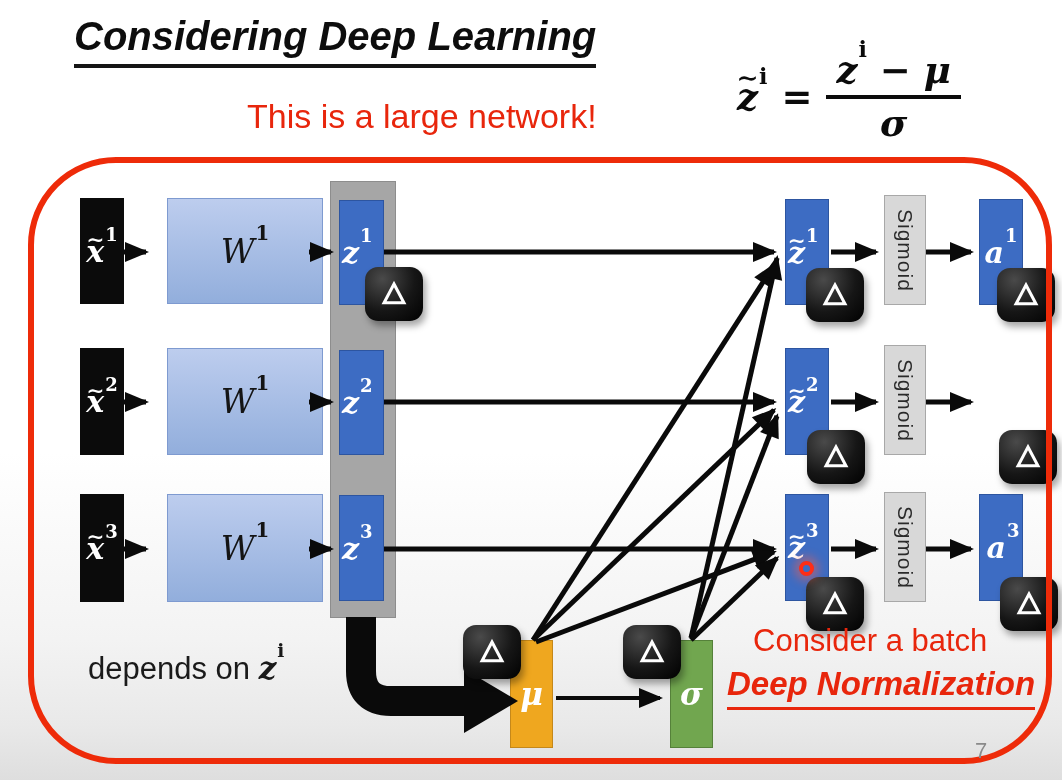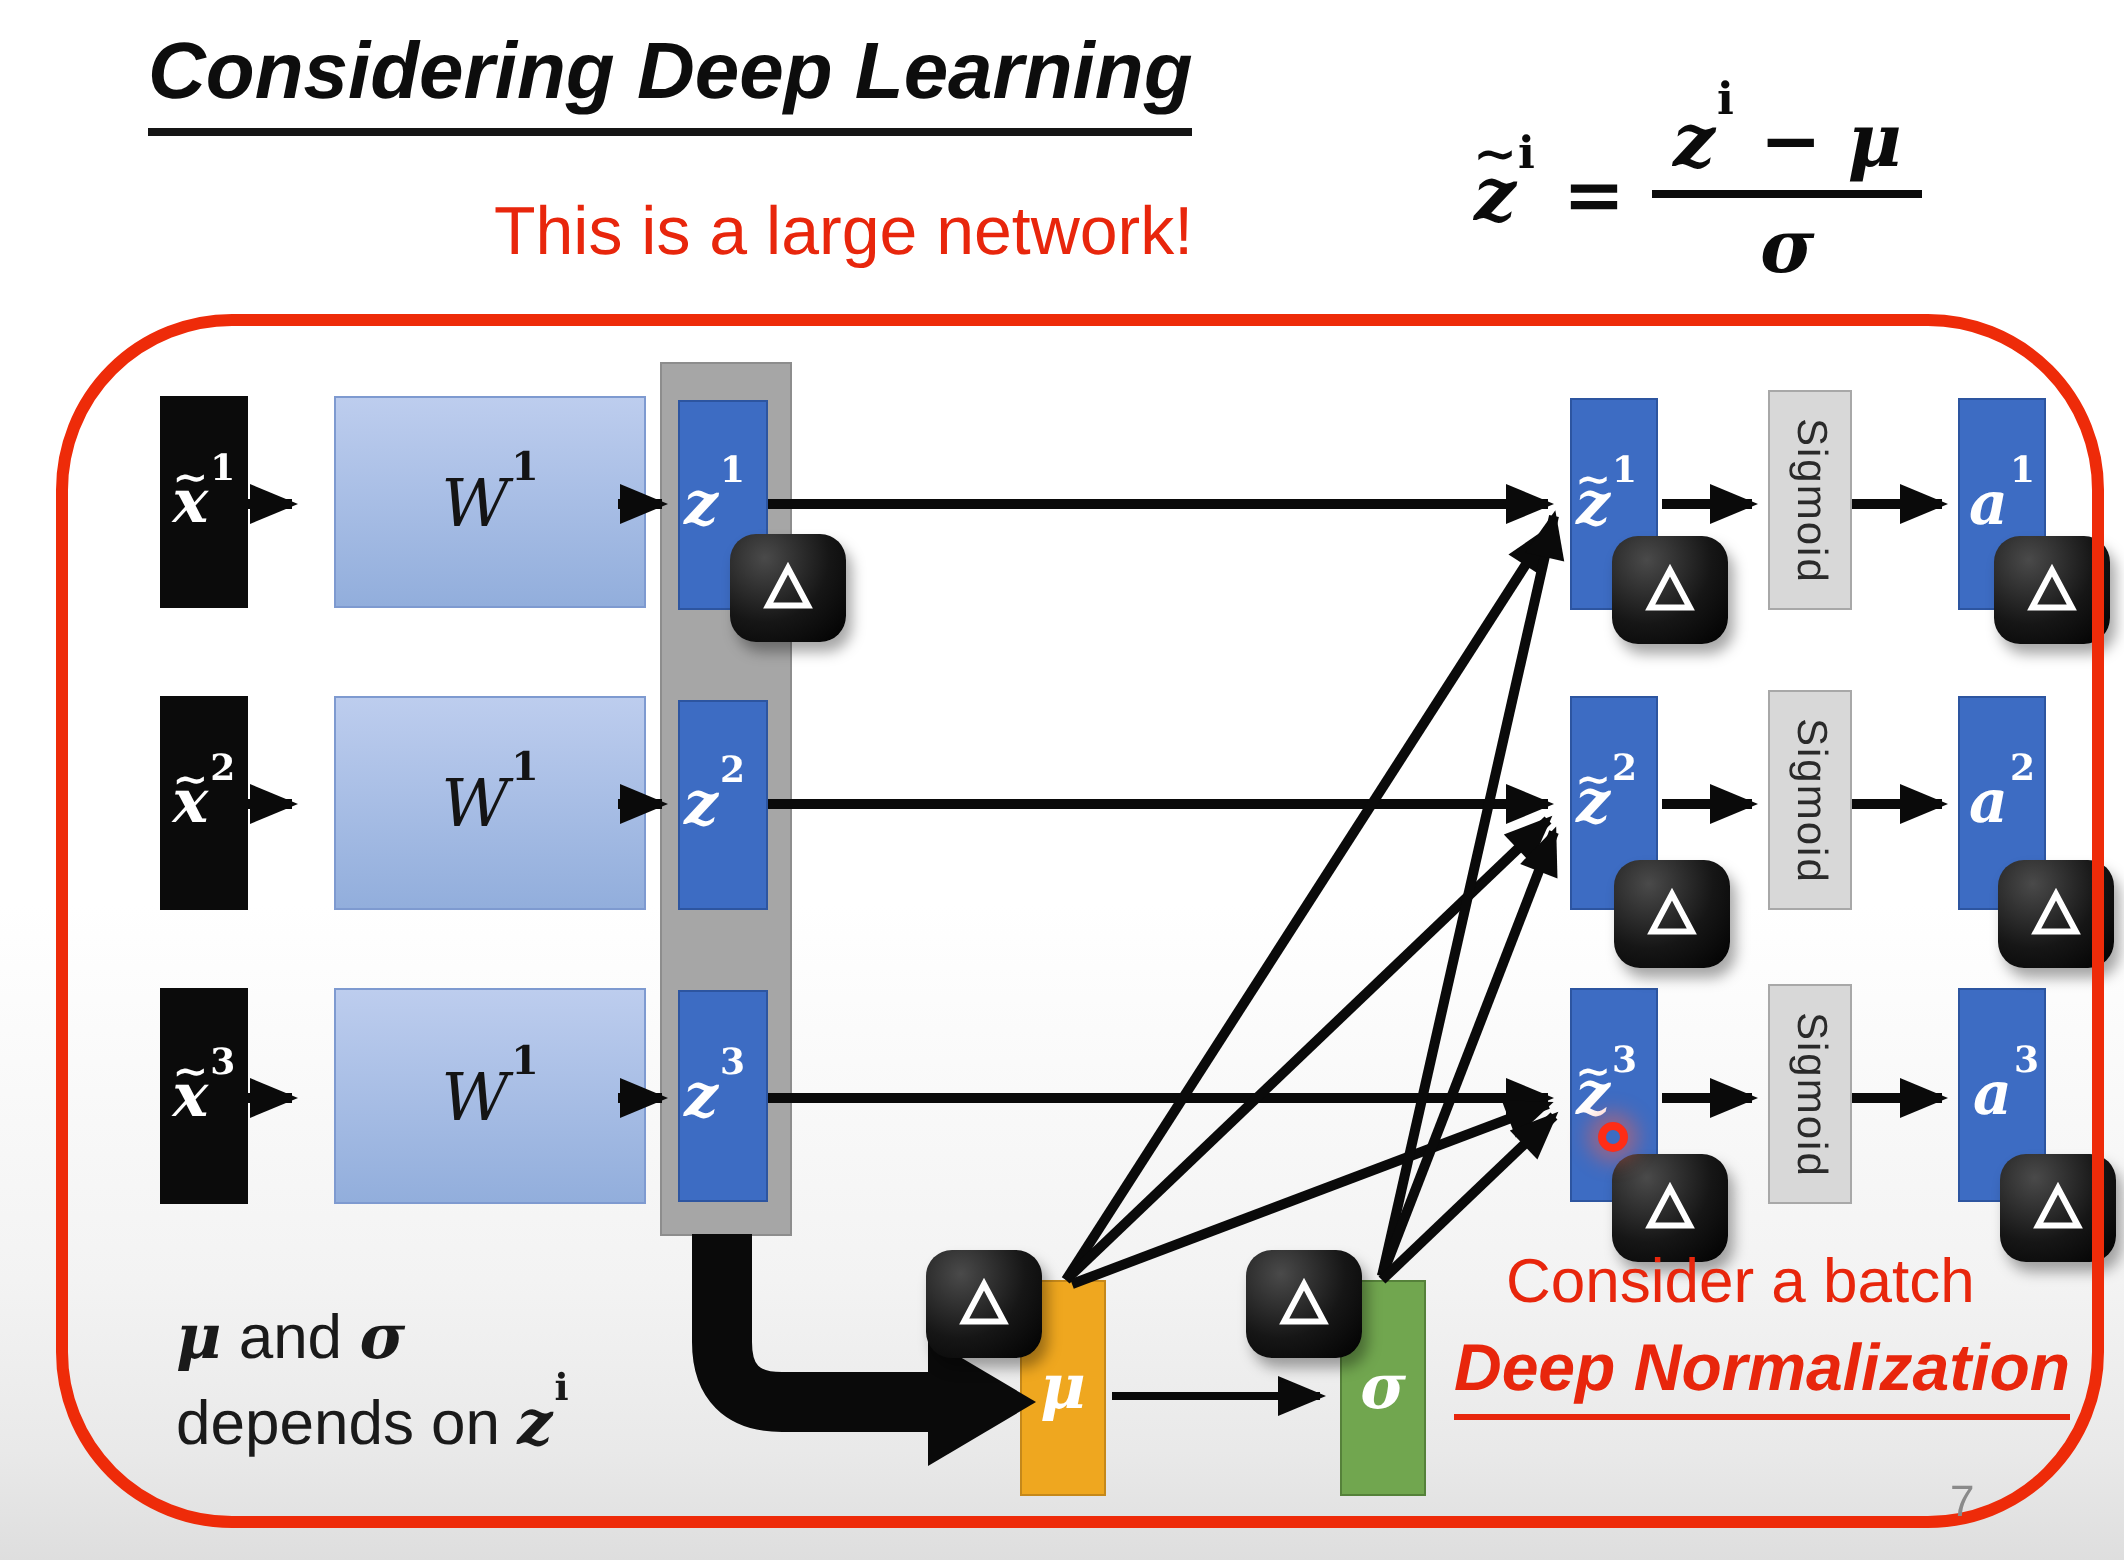--- a/index.html
+++ b/index.html
@@ -119,23 +119,20 @@
   </div>
   <div class="abs box zbox zbox-layer" style="left:339px;top:350px;width:45px;height:105px">
     <span class="blab mathbi"><span>z</span><sup class="msup">2</sup></span>
   </div>
   <div class="abs box zbox zbox-layer" style="left:785px;top:348px;width:44px;height:107px">
     <span class="blab mathbi"><span class="tilde-wrap"><span class="tilde">∼</span><span>z</span></span><sup class="msup">2</sup></span>
   </div>
   <div class="abs box sigbox zbox-layer" style="left:884px;top:345px;width:42px;height:110px">
     <span class="sigtext">Sigmoid</span>
   </div>
-  <div class="abs box zbox zbox-layer" style="left:979px;top:348px;width:44px;height:107px;justify-content:center;padding-left:0">
-    <span class="blab mathbi"><span>a</span><sup class="msup">2</sup></span>
-  </div>
 
   <div class="abs box xbox zbox-layer" style="left:80px;top:494px;width:44px;height:108px">
     <span class="blab mathbi"><span class="tilde-wrap"><span class="tilde">∼</span><span>x</span></span><sup class="msup">3</sup></span>
   </div>
   <div class="abs box wbox zbox-layer" style="left:153px;top:494px;width:156px;height:108px">
     <span class="wlab mathbi"><span>W</span><sup class="msup">1</sup></span>
   </div>
   <div class="abs box zbox zbox-layer" style="left:339px;top:495px;width:45px;height:106px">
     <span class="blab mathbi"><span>z</span><sup class="msup">3</sup></span>
   </div>
@@ -247,25 +244,20 @@
         <path d="M12 3.5 L20.5 19.5 L3.5 19.5 Z" fill="none" stroke="#fff" stroke-width="2.6"></path>
       </svg>
   </div>
 
   <div class="abs redframe" style="left:28px;top:157px;width:1024px;height:607px"></div>
 
   <div class="abs laser" style="left:799px;top:561px"></div>
 
   <div class="abs note-dep ztext" style="left:88px;top:648px">
     <div>
-      <span class="mathbi">μ</span>
-      <span class="plain">and</span>
-      <span class="mathbi">σ</span>
-    </div>
-    <div>
       <span class="plain">depends on</span>
       <span class="mathbi"><span>z</span><sup class="msup">i</sup></span>
     </div>
   </div>
 
   <div class="abs redsmall ztext" style="left:753px;top:623px">Consider a batch</div>
 
   <div class="abs redbold ztext" style="left:727px;top:665px">Deep Normalization</div>
 
   <div class="abs pagenum ztext" style="left:975px;top:738px">7</div>

